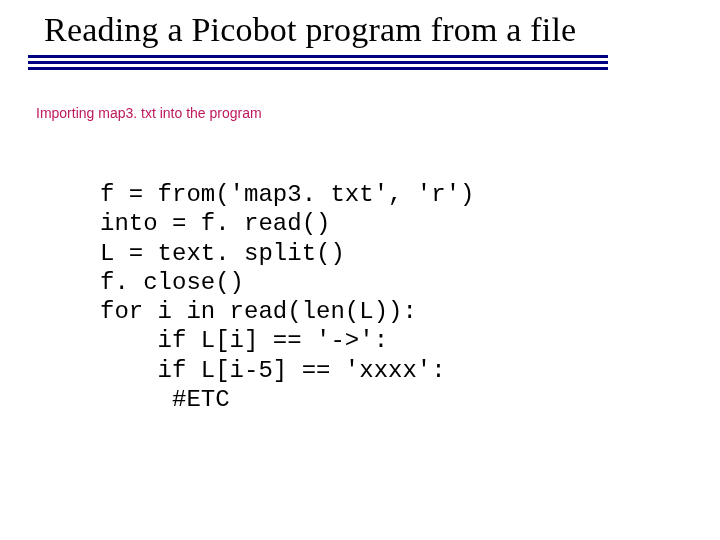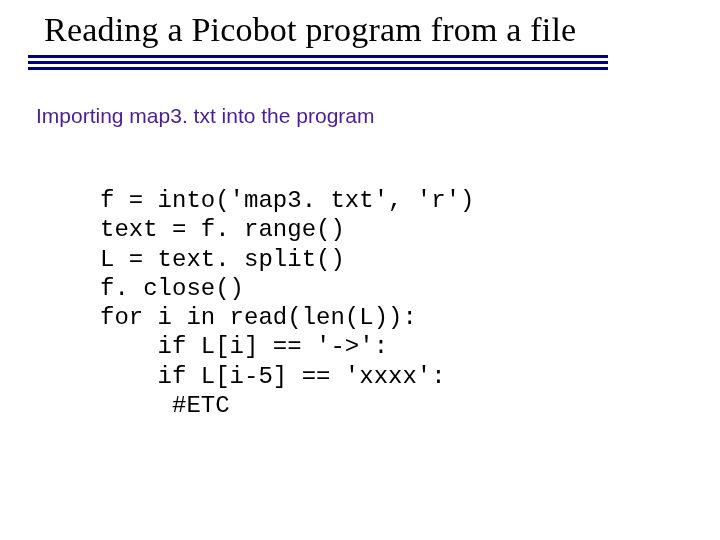--- a/index.html
+++ b/index.html
@@ -37,22 +37,22 @@
     background: #000080;
     margin-bottom: 3px;
   }
   .rule:last-child { margin-bottom: 0; }
   .subtitle-wrap {
     margin-top: 34px;
     padding-left: 36px;
   }
   .subtitle {
     font-family: Arial, Helvetica, sans-serif;
-    font-size: 21px;
-    color: #4c1d95;
+    font-size: 14px;
+    color: #be185d;
     letter-spacing: 0;
   }
   .code-block {
     margin-top: 58px;
     padding-left: 100px;
     font-family: "Courier New", Courier, monospace;
     font-size: 24px;
     line-height: 1.22;
     color: #000;
     white-space: pre;
@@ -67,21 +67,21 @@
   <div class="rule-group">
     <div class="rule"></div>
     <div class="rule"></div>
     <div class="rule"></div>
   </div>
 
   <div class="subtitle-wrap">
     <span class="subtitle">Importing map3. txt into the program</span>
   </div>
 
-  <div class="code-block"><span>f = into('map3. txt', 'r')</span>
-<span>text = f. range()</span>
+  <div class="code-block"><span>f = from('map3. txt', 'r')</span>
+<span>into = f. read()</span>
 <span>L = text. split()</span>
 <span>f. close()</span>
 <span>for i in read(len(L)):</span>
 <span>    if L[i] == '-&gt;':</span>
 <span>    if L[i-5] == 'xxxx':</span>
 <span>     #ETC</span></div>
 </div>
 
 </body></html>

